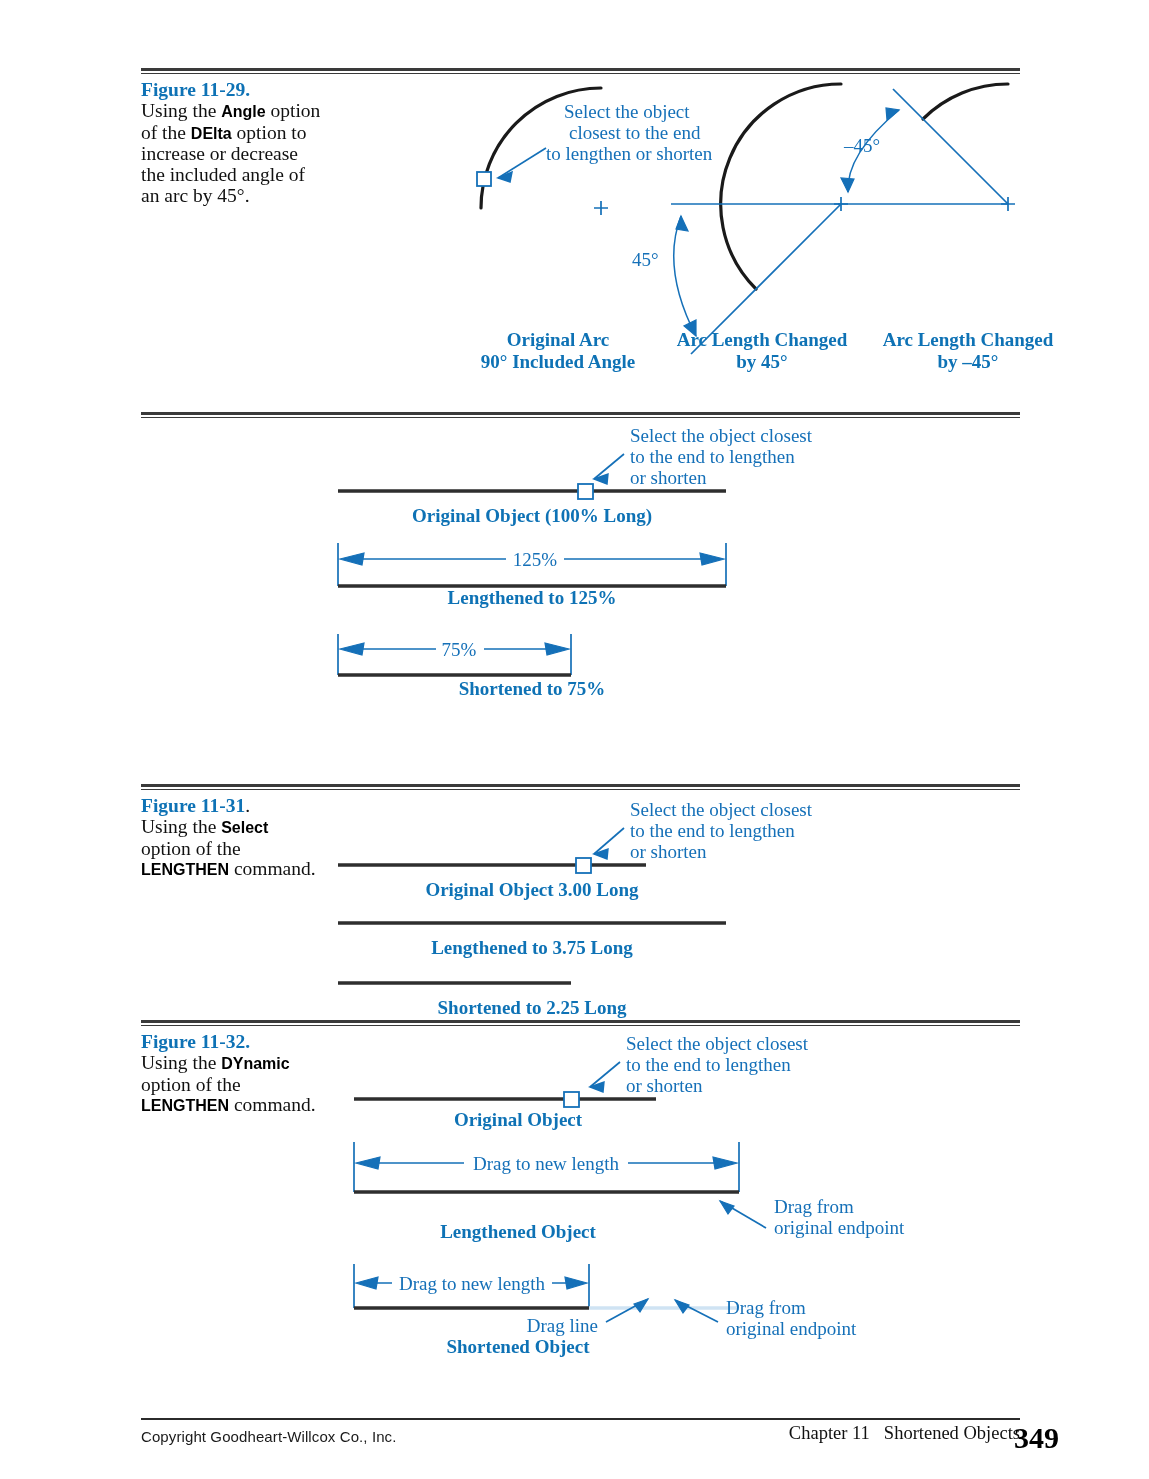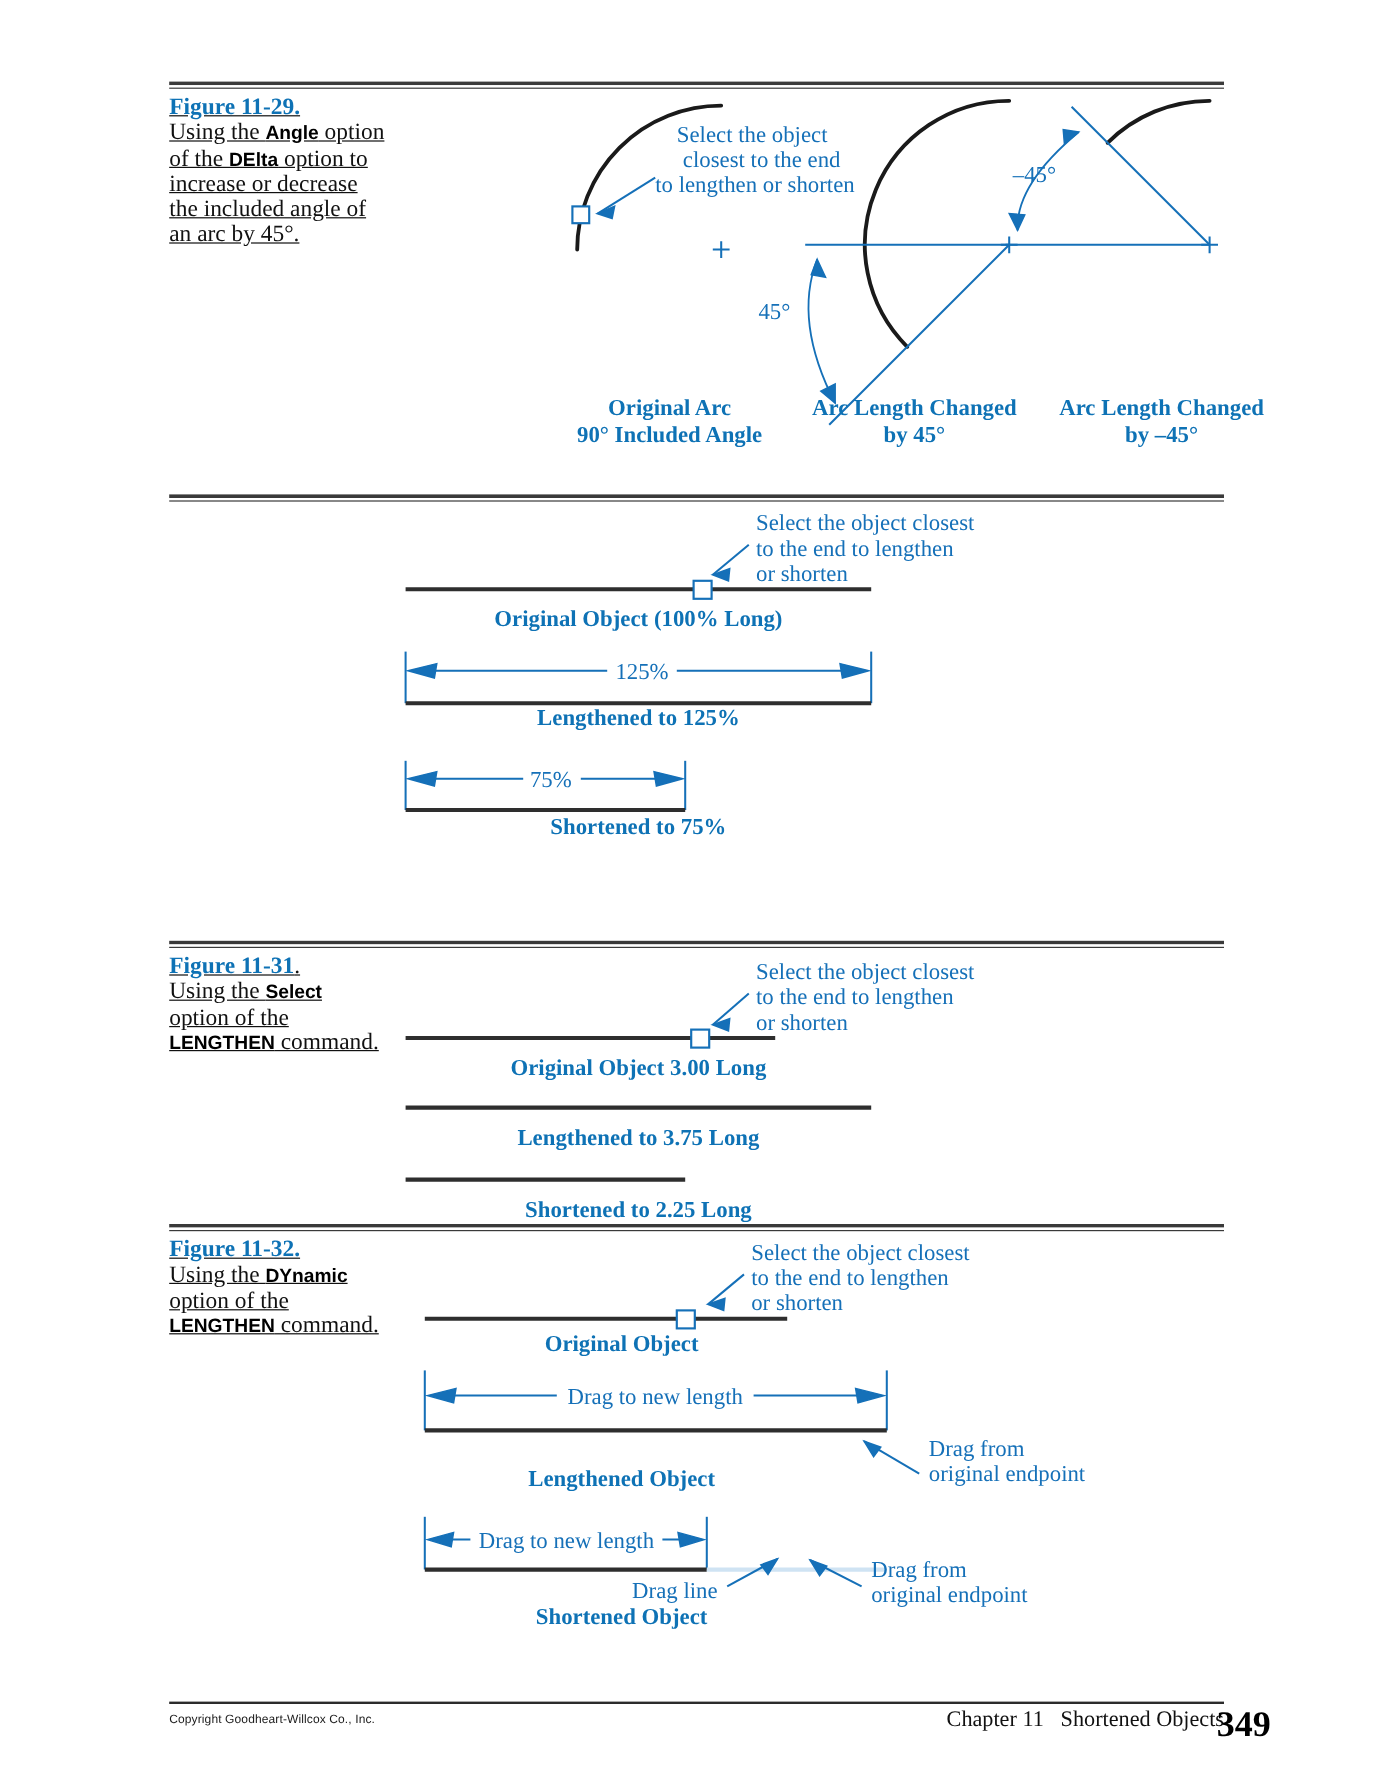--- a/index.html
+++ b/index.html
@@ -14,32 +14,32 @@
   
   .figblock{position:absolute;left:141px;width:879px;}
   .rule{position:absolute;left:0;width:879px;}
   .rule .thick{height:3px;background:#3a3a3a;}
   .rule .gap{height:2px;background:#fff;}
   .rule .thin{height:1px;background:#3a3a3a;}
 
   .caption{
     position:absolute;left:0;width:180px;
     font-family:"Liberation Serif",serif;
-    font-size:19.5px;line-height:20.8px;color:#111;text-decoration:underline;
+    font-size:19.5px;line-height:20.8px;color:#111;
   }
   .caption .fignum{color:#0e72b5;font-weight:bold;}
   .caption b{font-family:"Liberation Sans",sans-serif;font-weight:bold;font-size:16px;color:#000;}
 
   .artwork{position:absolute;left:195px;top:0;width:684px;height:100%;}
   .artwork svg{position:absolute;left:0;top:0;overflow:visible;}
 
   
   .footrule{position:absolute;left:141px;top:1418px;width:879px;height:2px;background:#2b2b2b;}
   .foot-left{position:absolute;left:141px;top:1428px;font-family:"Liberation Sans",sans-serif;
-    font-size:10px;color:#1a1a1a;letter-spacing:.1px;}
+    font-size:15px;color:#1a1a1a;letter-spacing:.1px;}
   .foot-right{position:absolute;right:129px;top:1423px;font-family:"Liberation Serif",serif;
     font-size:18.5px;color:#111;white-space:nowrap;}
   .foot-right .chap{}
   .foot-right .sp{display:inline-block;width:14px;}
   .pageno{position:absolute;right:90px;top:1421px;font-family:"Liberation Serif",serif;
     font-size:30px;font-weight:bold;color:#000;}
 
   
   text{font-family:"Liberation Serif",serif;fill:#0e72b5;}
   .anno{font-size:19px;fill:#1570b8;}

